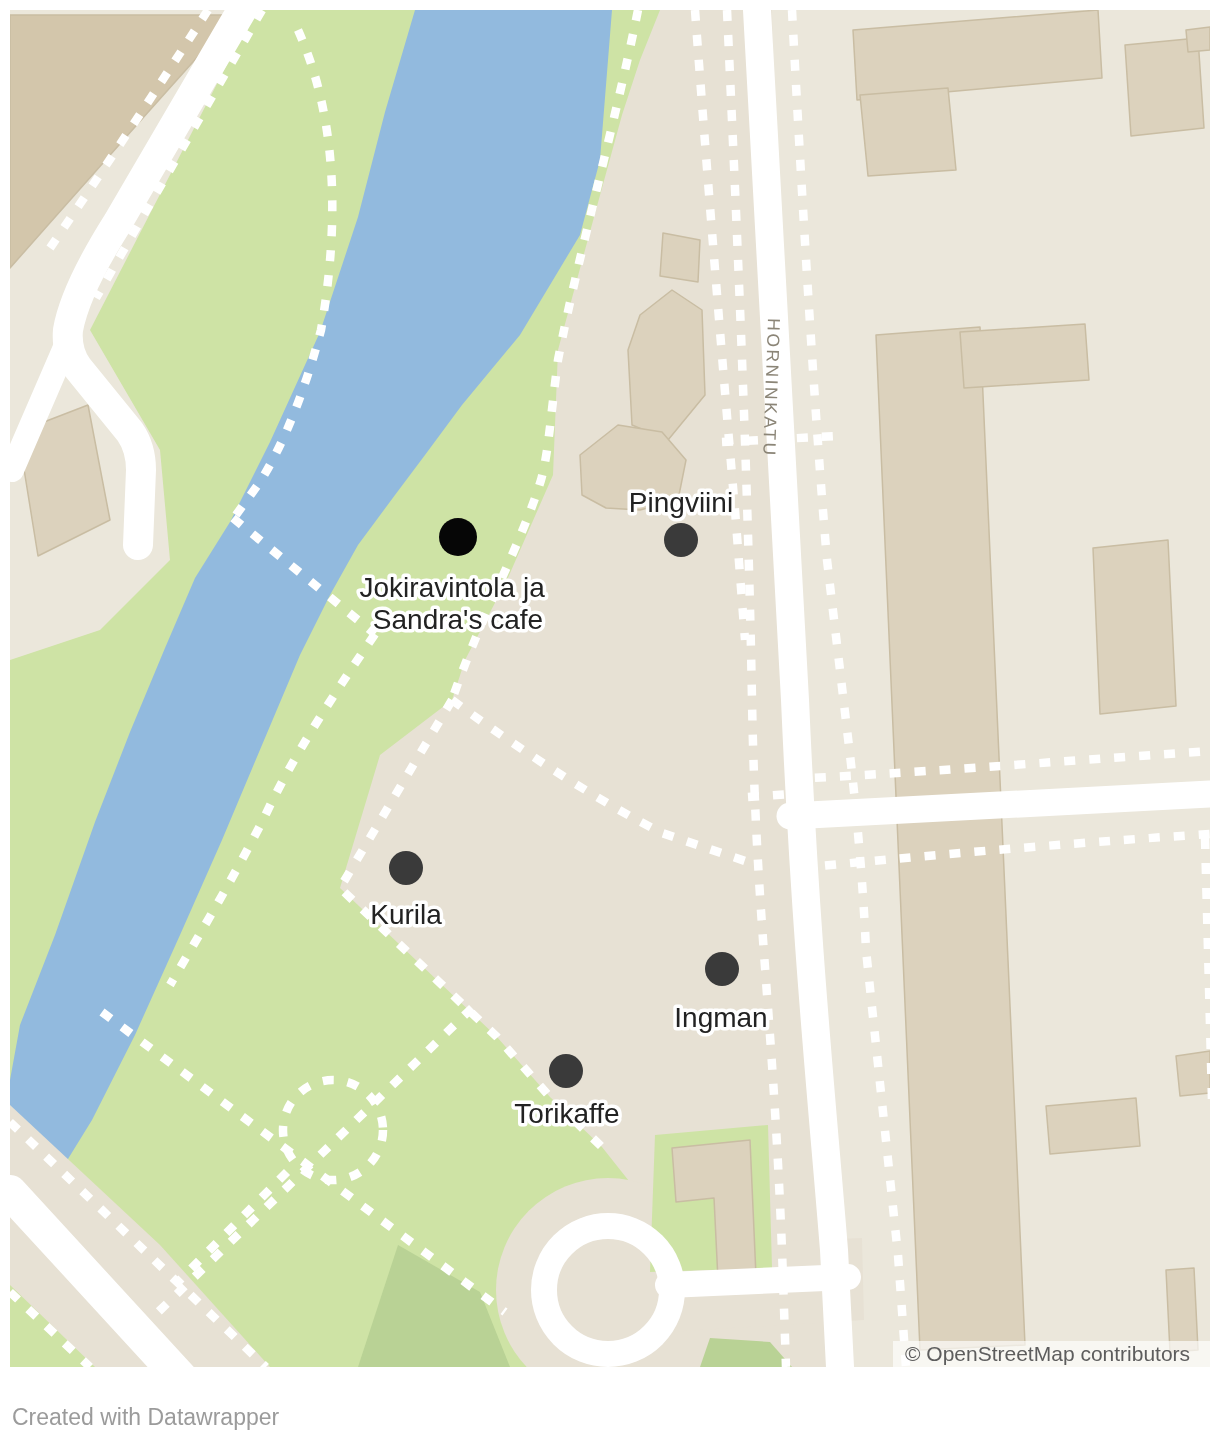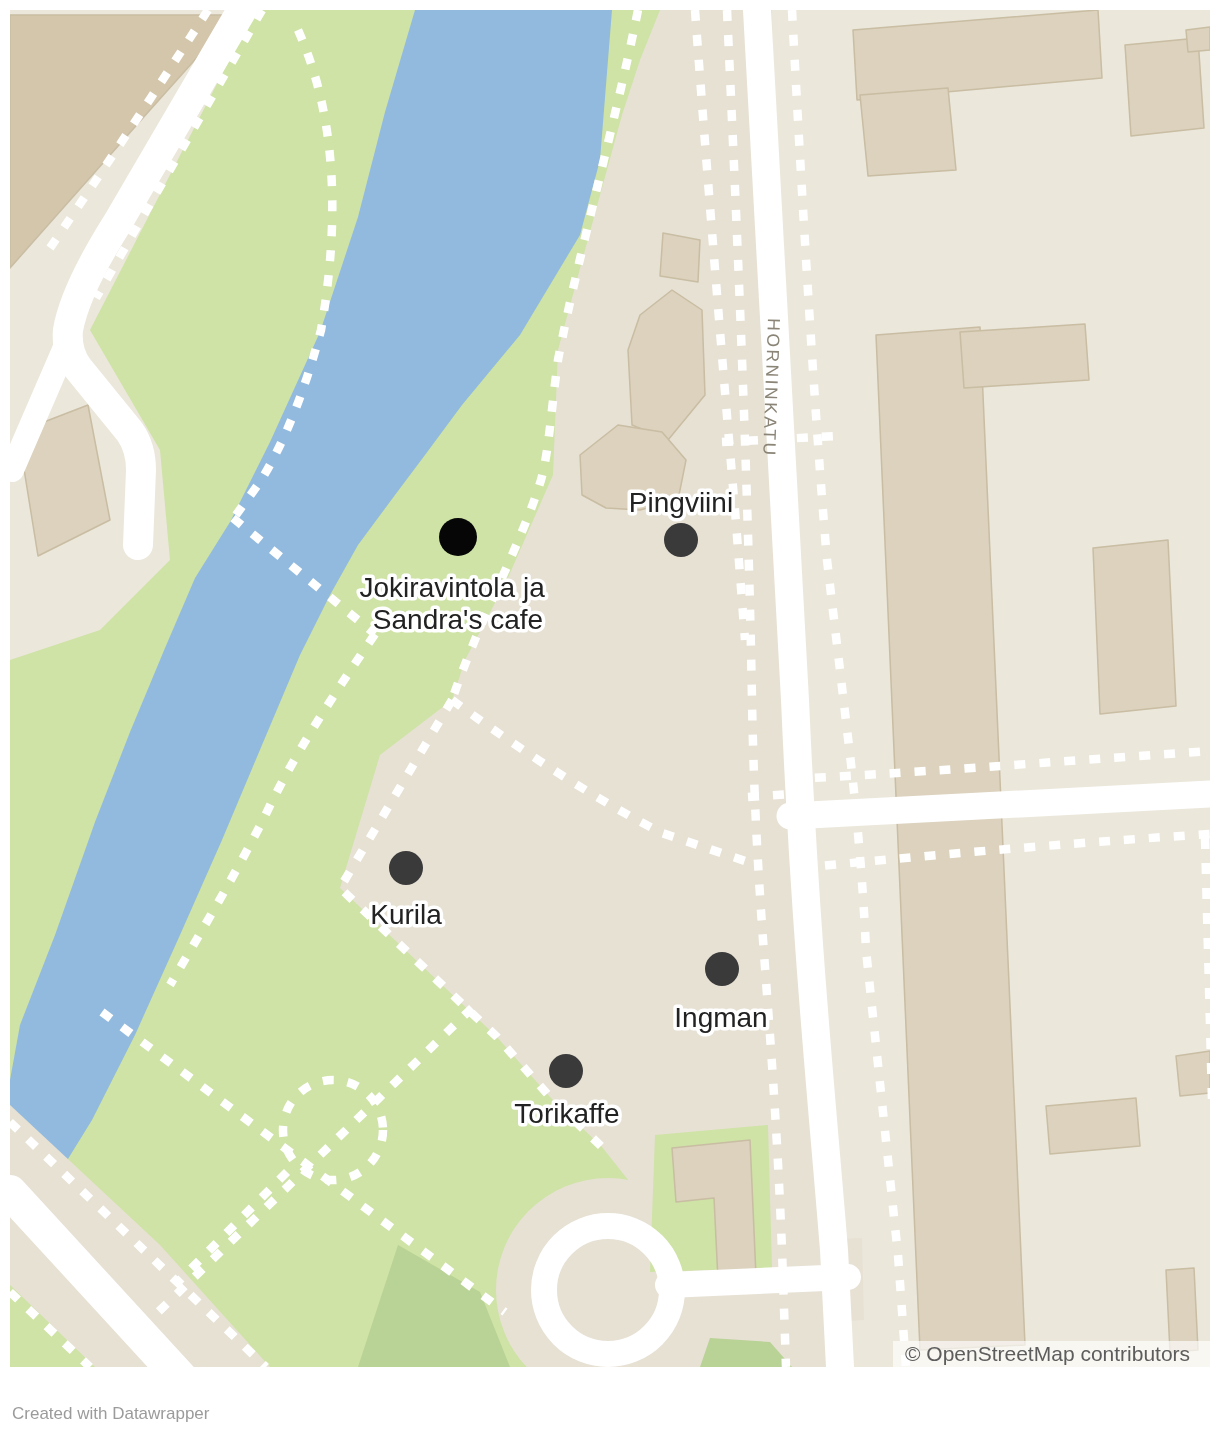--- a/index.html
+++ b/index.html
@@ -20,21 +20,21 @@
 
   .marker-label{font-family:"Liberation Sans",sans-serif;font-size:28px;font-weight:500;
     fill:var(--label);stroke:var(--label-halo);stroke-width:7px;paint-order:stroke;
     stroke-linejoin:round;text-anchor:middle;}
   .street-name{font-family:"Liberation Sans",sans-serif;font-size:17.5px;letter-spacing:2.5px;
     fill:var(--street-label);}
 
   #attribution{position:absolute;left:893px;top:1341px;width:305px;height:26px;line-height:26px;
     padding-left:12px;background:var(--attribution-bg);color:var(--attribution-text);
     font-size:21px;white-space:nowrap;}
-  #credit{position:absolute;left:12px;top:1404px;color:var(--credit-text);font-size:17px;}
+  #credit{position:absolute;left:12px;top:1404px;color:var(--credit-text);font-size:23px;}
 </style>
 </head>
 <body>
 
 <div id="page">
 
   <div id="map-frame">
     <svg id="map-svg" viewBox="10 10 1200 1357" preserveAspectRatio="none">
 
       <rect class="land-base" x="10" y="10" width="1200" height="1357"></rect>

